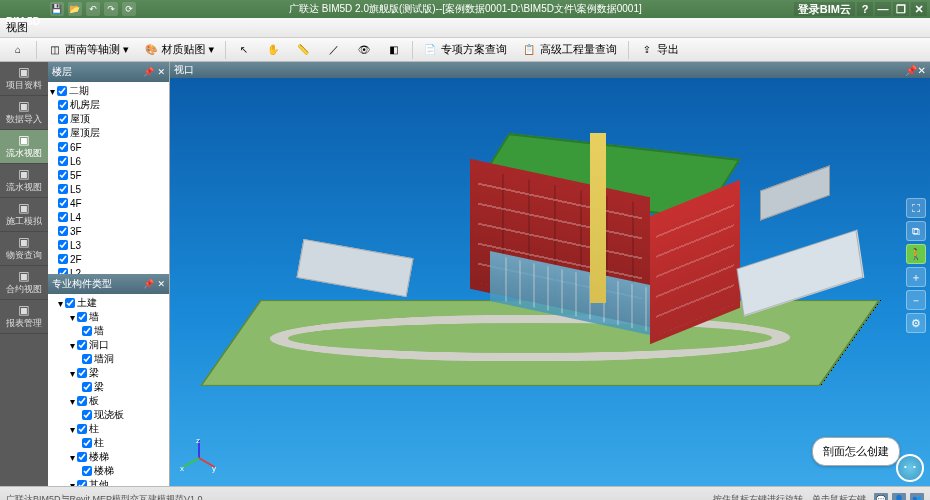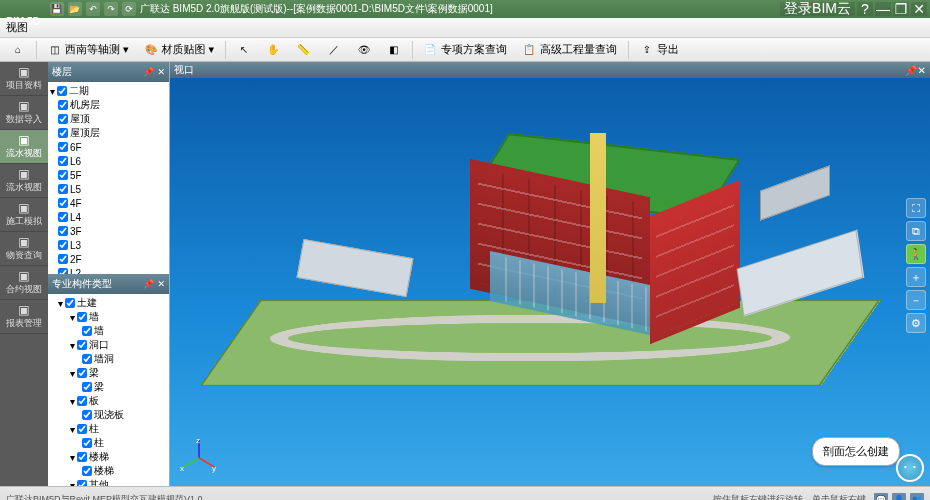--- a/index.html
+++ b/index.html
@@ -1,23 +1,23 @@
 <!DOCTYPE html>
 <html><head>
 <meta charset="utf-8">
 <style>
 * { margin: 0; padding: 0; box-sizing: border-box; font-family: "Microsoft YaHei", sans-serif; }
 body { width: 930px; height: 500px; overflow: hidden; background: #f0f0f0; font-size: 11px; }
 .titlebar { height: 18px; background: linear-gradient(#5a8a5a,#4a7a4a); display: flex; align-items: center; color: #fff; font-size: 10px; }
 .titlebar .logo { padding: 0 6px; font-weight: bold; font-size: 10px; margin-top: 24px; }
 .titlebar .qat { display: flex; gap: 4px; padding: 0 4px; }
 .titlebar .qat span { width: 14px; height: 14px; background: rgba(255,255,255,.15); border-radius: 2px; display: flex; align-items: center; justify-content: center; font-size: 9px; }
-.titlebar .title { flex: 1; text-align: left; }
+.titlebar .title { flex: 1; text-align: center; }
 .titlebar .wbtns { display: flex; gap: 2px; padding: 0 3px; }
-.titlebar .wbtns span { width: 16px; height: 14px; display: flex; align-items: center; justify-content: center; font-size: 14px; background: rgba(0,0,0,.1); cursor: pointer; }
+.titlebar .wbtns span { width: 16px; height: 14px; display: flex; align-items: center; justify-content: center; font-size: 11px; background: rgba(0,0,0,.1); cursor: pointer; font-weight: bold; }
 .menubar { height: 20px; background: linear-gradient(#f8f8f8,#e8e8e8); border-bottom: 1px solid #ccc; display: flex; align-items: center; padding: 0 6px; gap: 6px; font-size: 11px; }
 .toolbar { height: 24px; background: linear-gradient(#fafafa,#e6e6e6); border-bottom: 1px solid #bbb; display: flex; align-items: center; padding: 0 4px; gap: 2px; font-size: 11px; }
 .tbtn { height: 20px; padding: 0 6px; display: flex; align-items: center; gap: 3px; border: 1px solid transparent; border-radius: 2px; cursor: pointer; }
 .tbtn .ico { width: 14px; height: 14px; display: inline-flex; align-items: center; justify-content: center; font-size: 10px; }
 .tsep { width: 1px; height: 18px; background: #ccc; margin: 0 2px; }
 .body { display: flex; height: 424px; }
 .leftnav { width: 48px; background: #5a5a5a; display: flex; flex-direction: column; }
 .leftnav .nitem { height: 34px; display: flex; flex-direction: column; align-items: center; justify-content: center; color: #ddd; font-size: 9px; cursor: pointer; border-bottom: 1px solid #4a4a4a; }
 .leftnav .nitem.active { background: #7a9a7a; color: #fff; }
 .leftnav .nitem .ni { font-size: 12px; }

